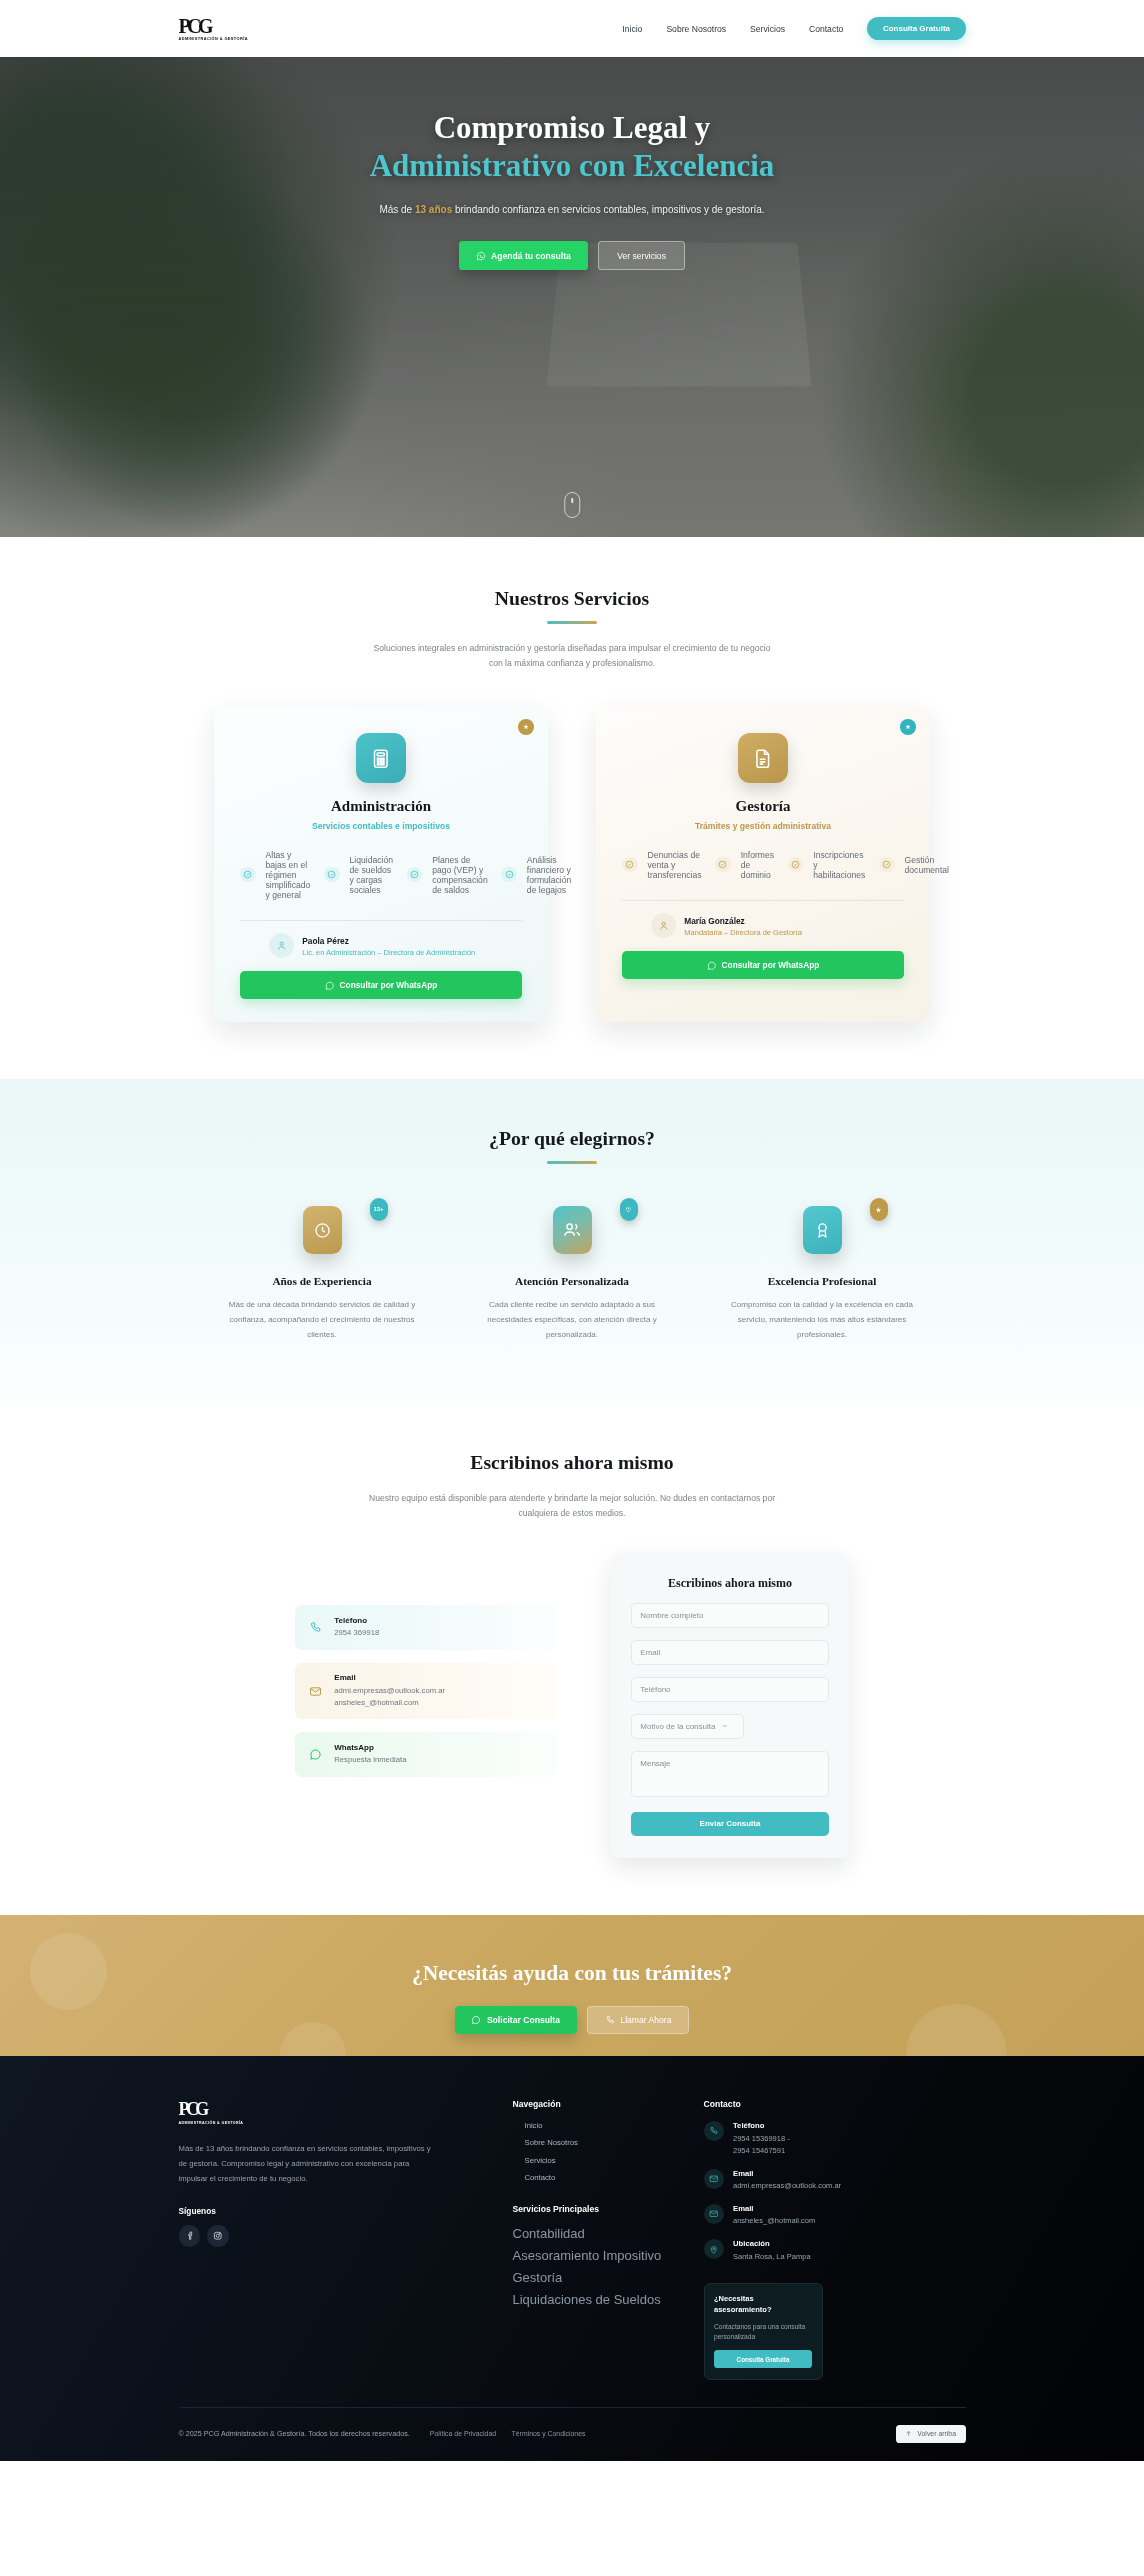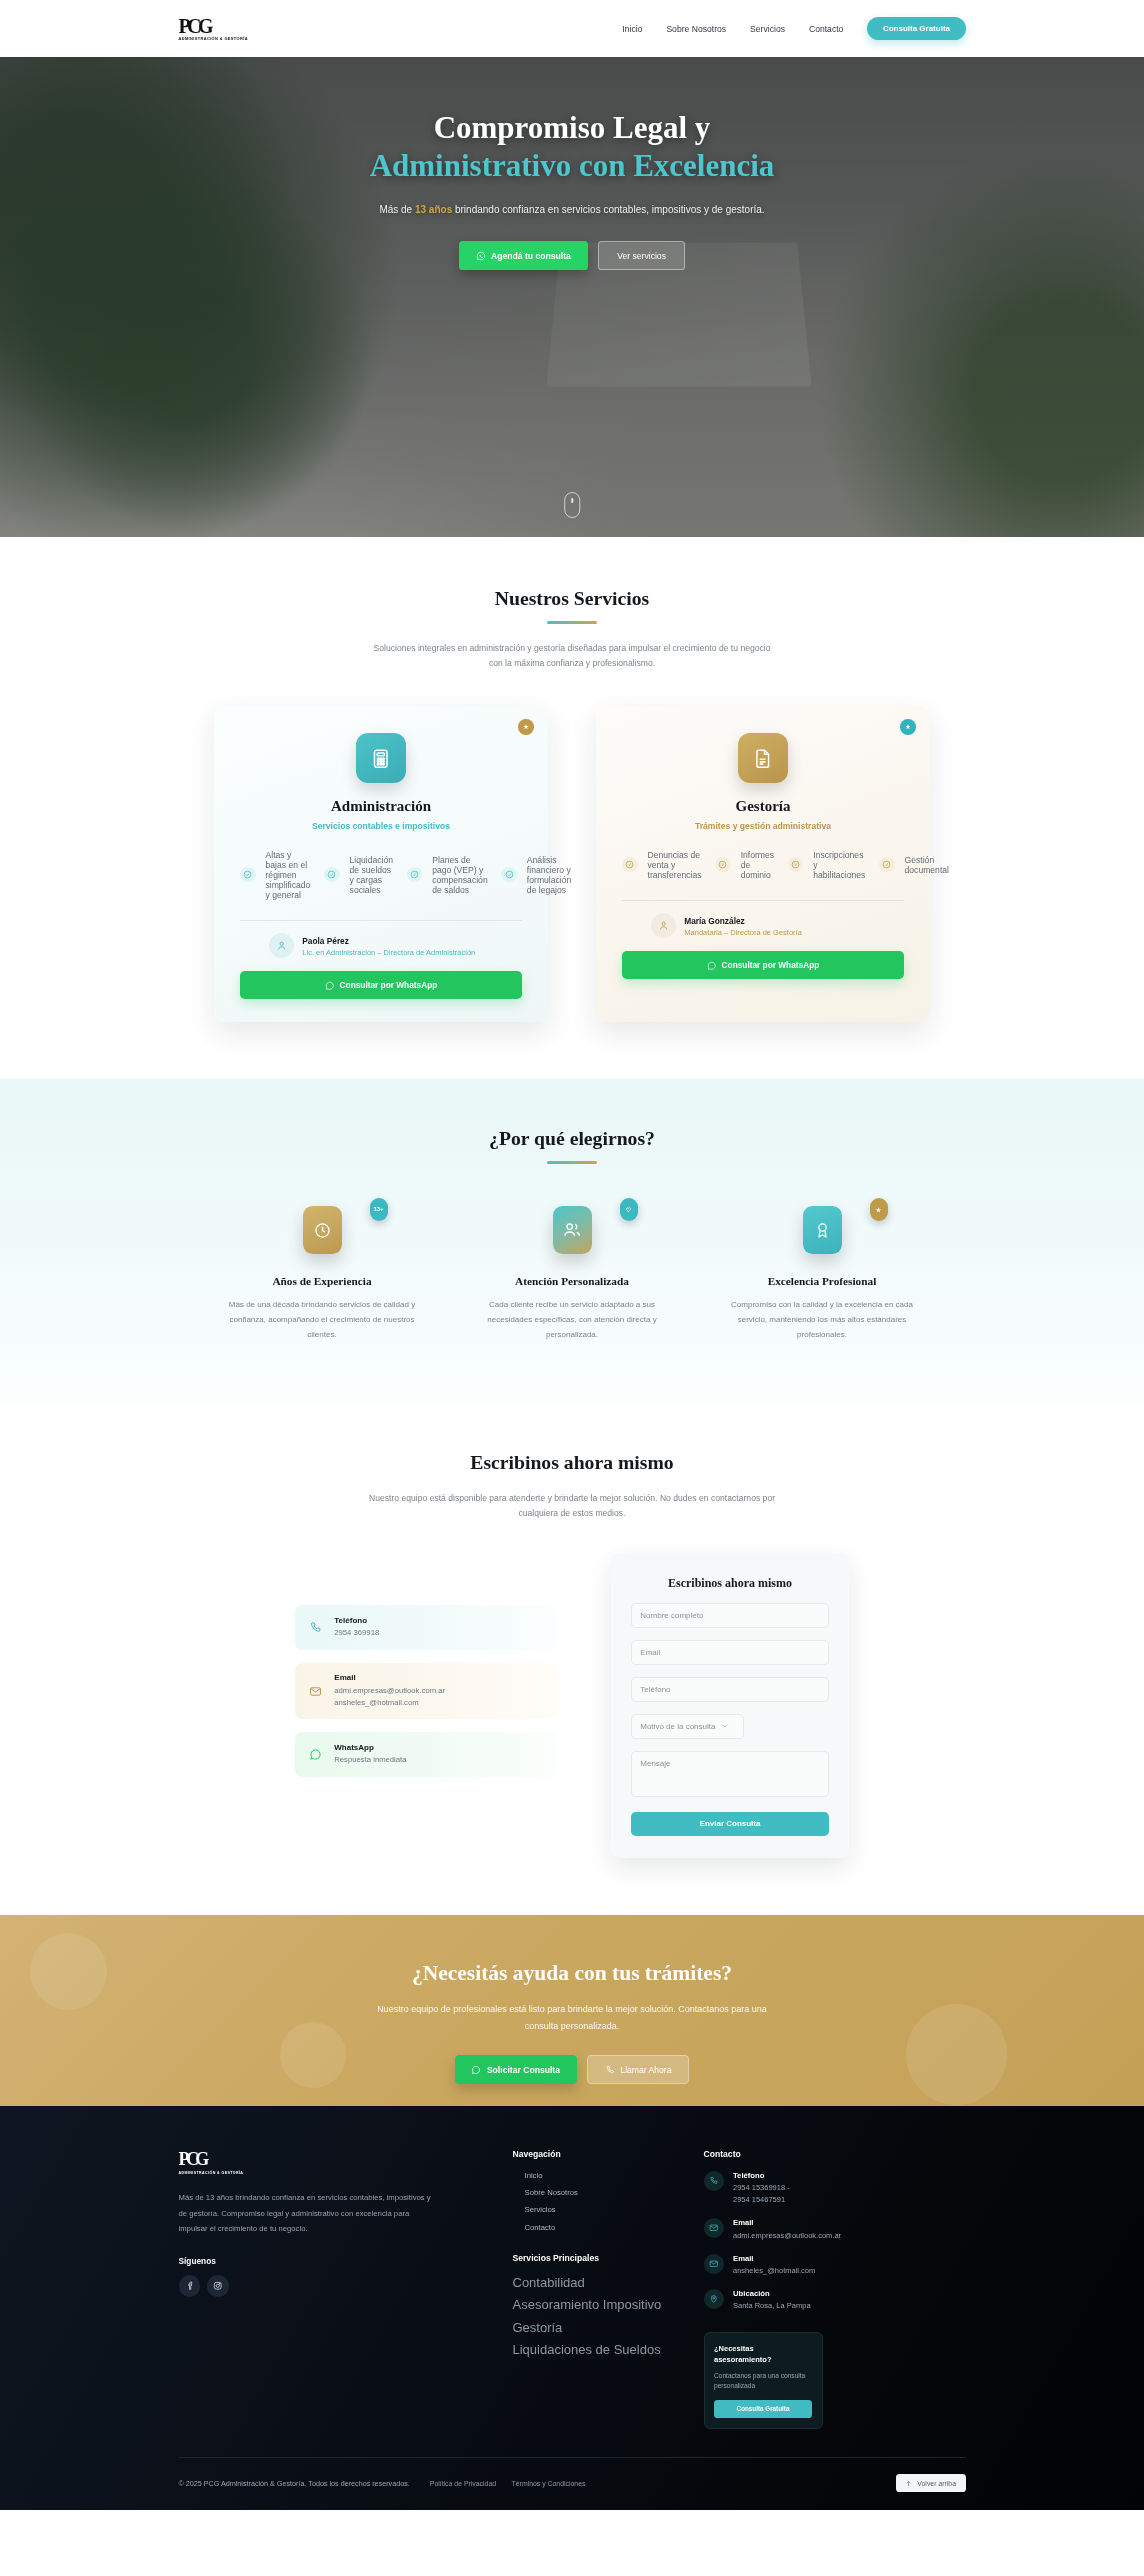--- a/index.html
+++ b/index.html
@@ -495,21 +495,20 @@
       </div>
     </div>
   </div>
 </section>
 
 <section class="cta">
   <div class="blob" style="left:30px;top:18px;width:77px;height:77px;"></div>
   <div class="blob" style="left:280px;top:107px;width:66px;height:66px;"></div>
   <div class="blob" style="right:137px;top:89px;width:101px;height:101px;"></div>
   <h2>¿Necesitás ayuda con tus trámites?</h2>
-  <p>Nuestro equipo de profesionales está listo para brindarte la mejor solución. Contactanos para una consulta personalizada.</p>
   <div class="cta-btns">
     <button class="btn-cta-wa">
       <span>
         <svg width="10" height="10" viewBox="0 0 24 24" fill="none" stroke="#fff" stroke-width="1.8">
             <path d="M12 20.5a8.5 8.5 0 1 0-7.3-4.2L3.5 20.5l4.4-1.1a8.5 8.5 0 0 0 4.1 1.1z"></path>
           </svg>
       </span>
       <span>Solicitar Consulta</span>
     </button>
     <button class="btn-cta-call">

